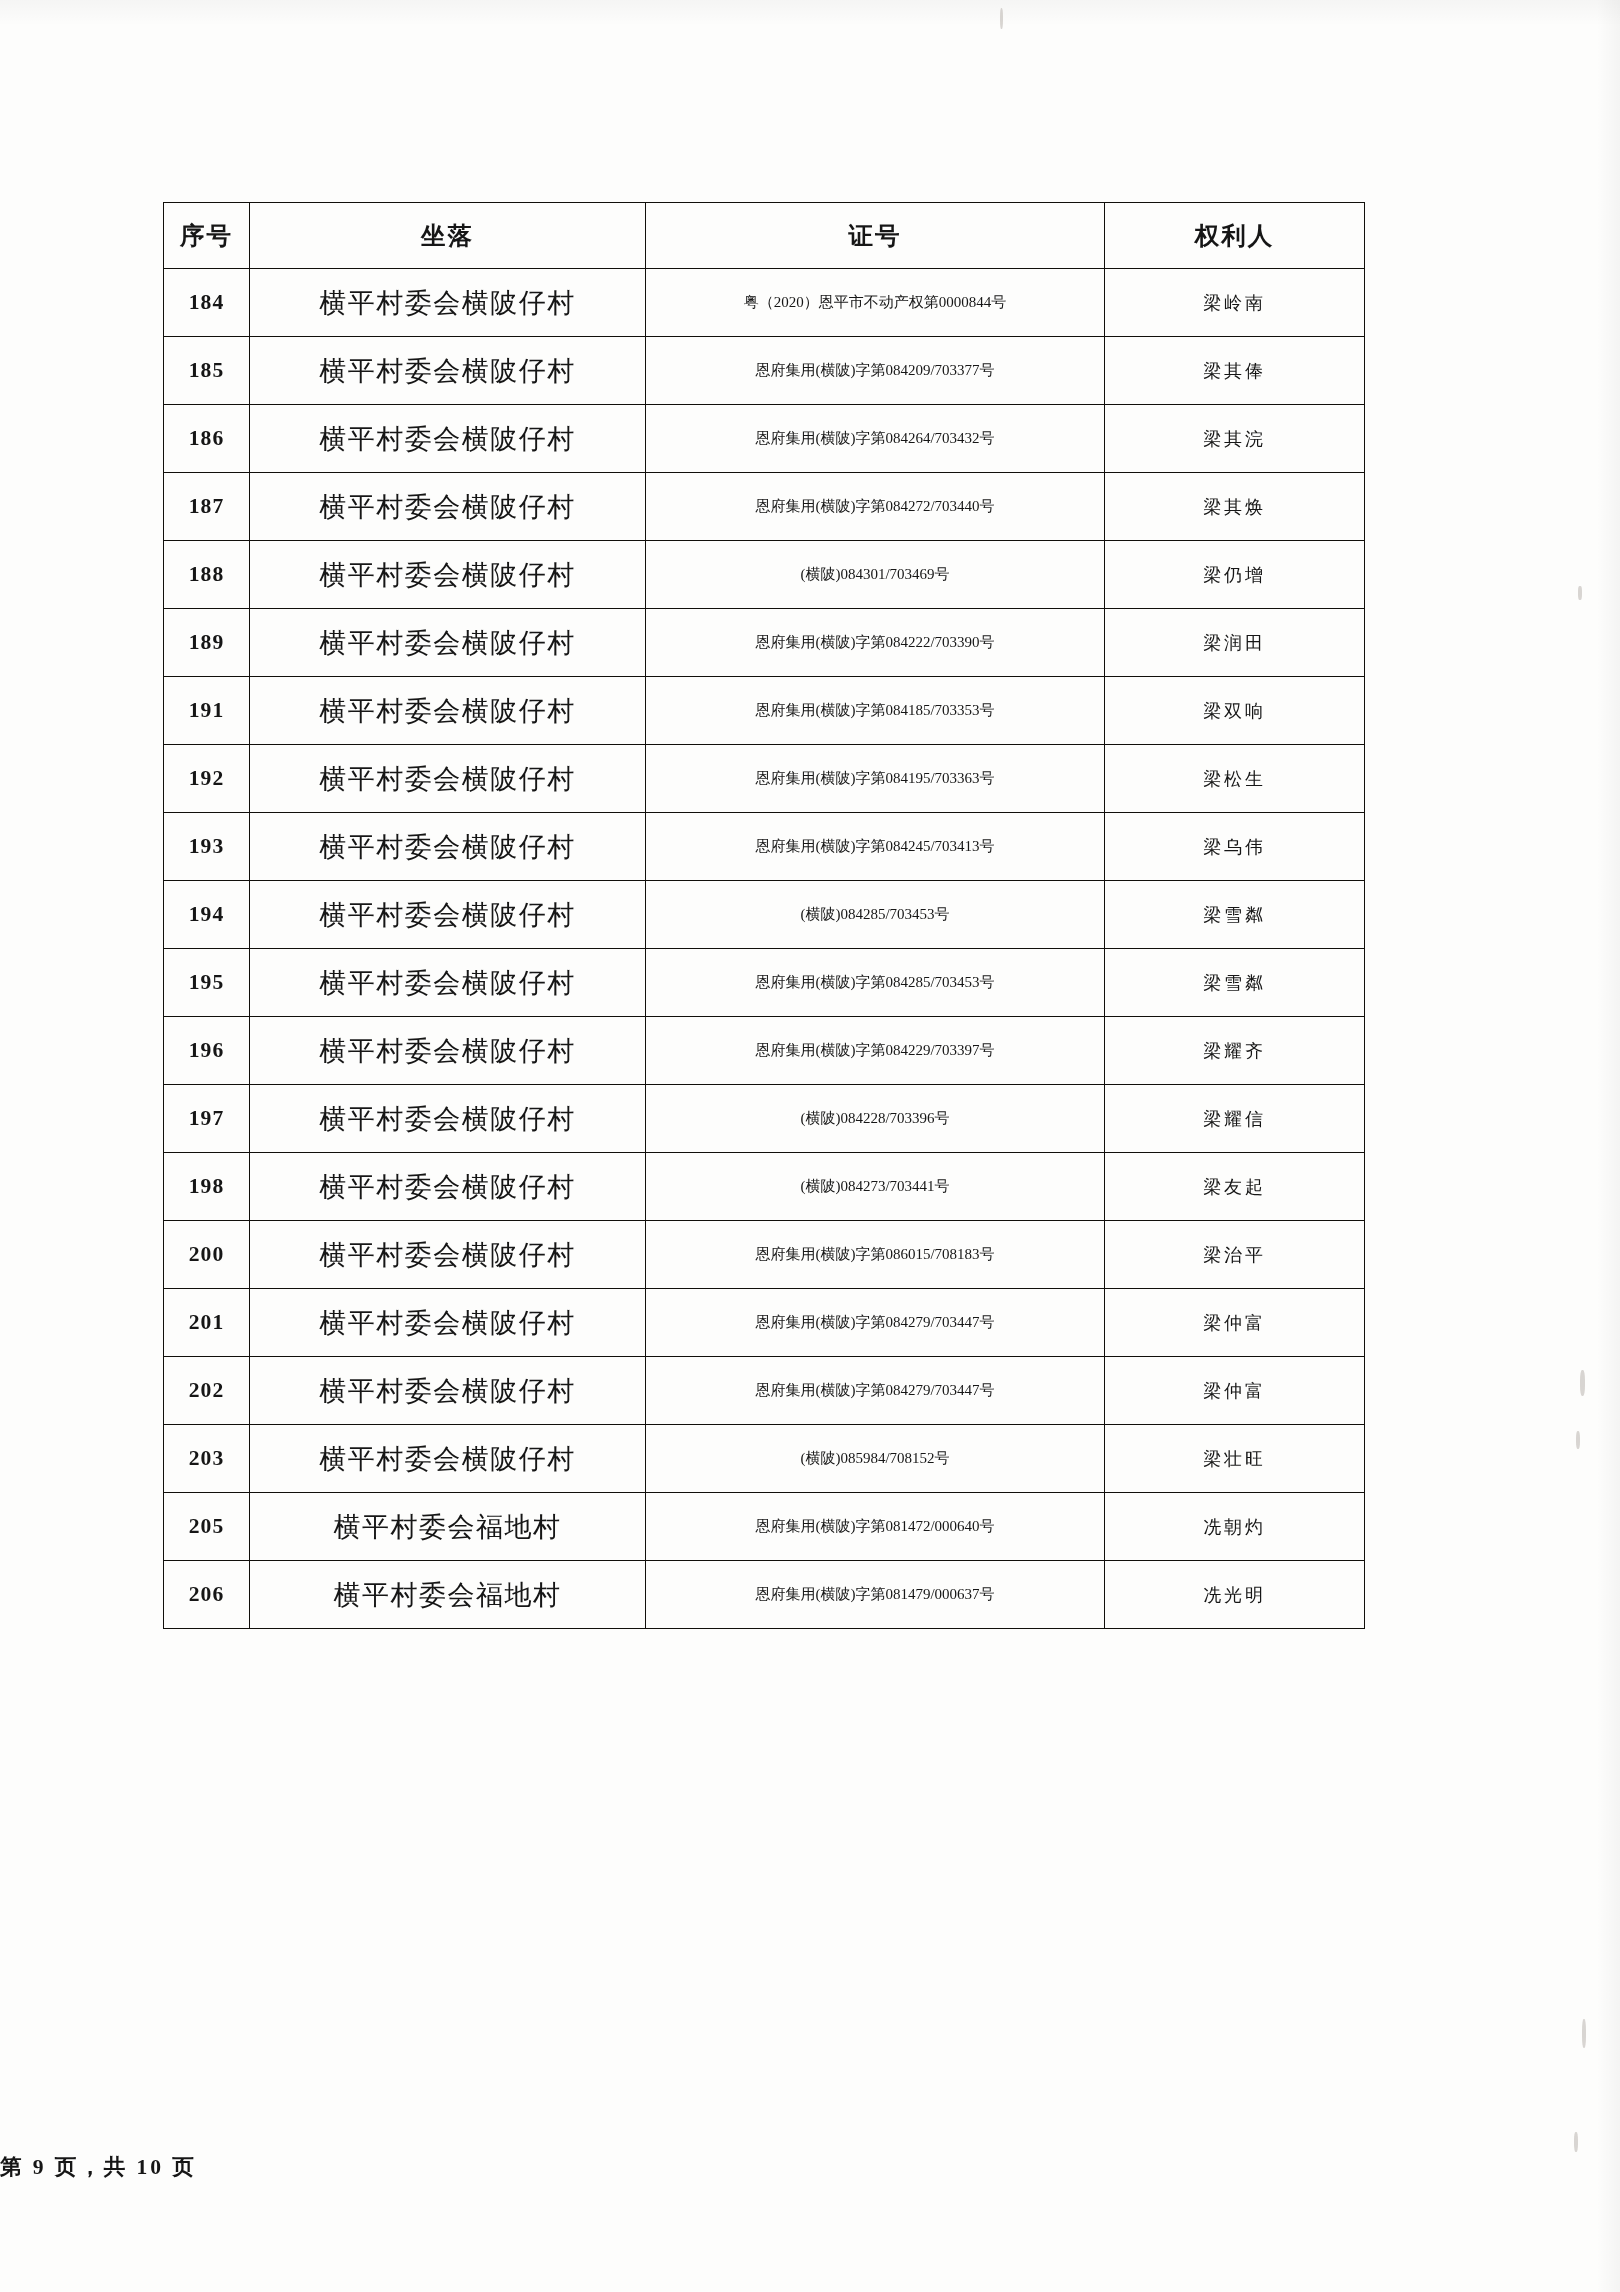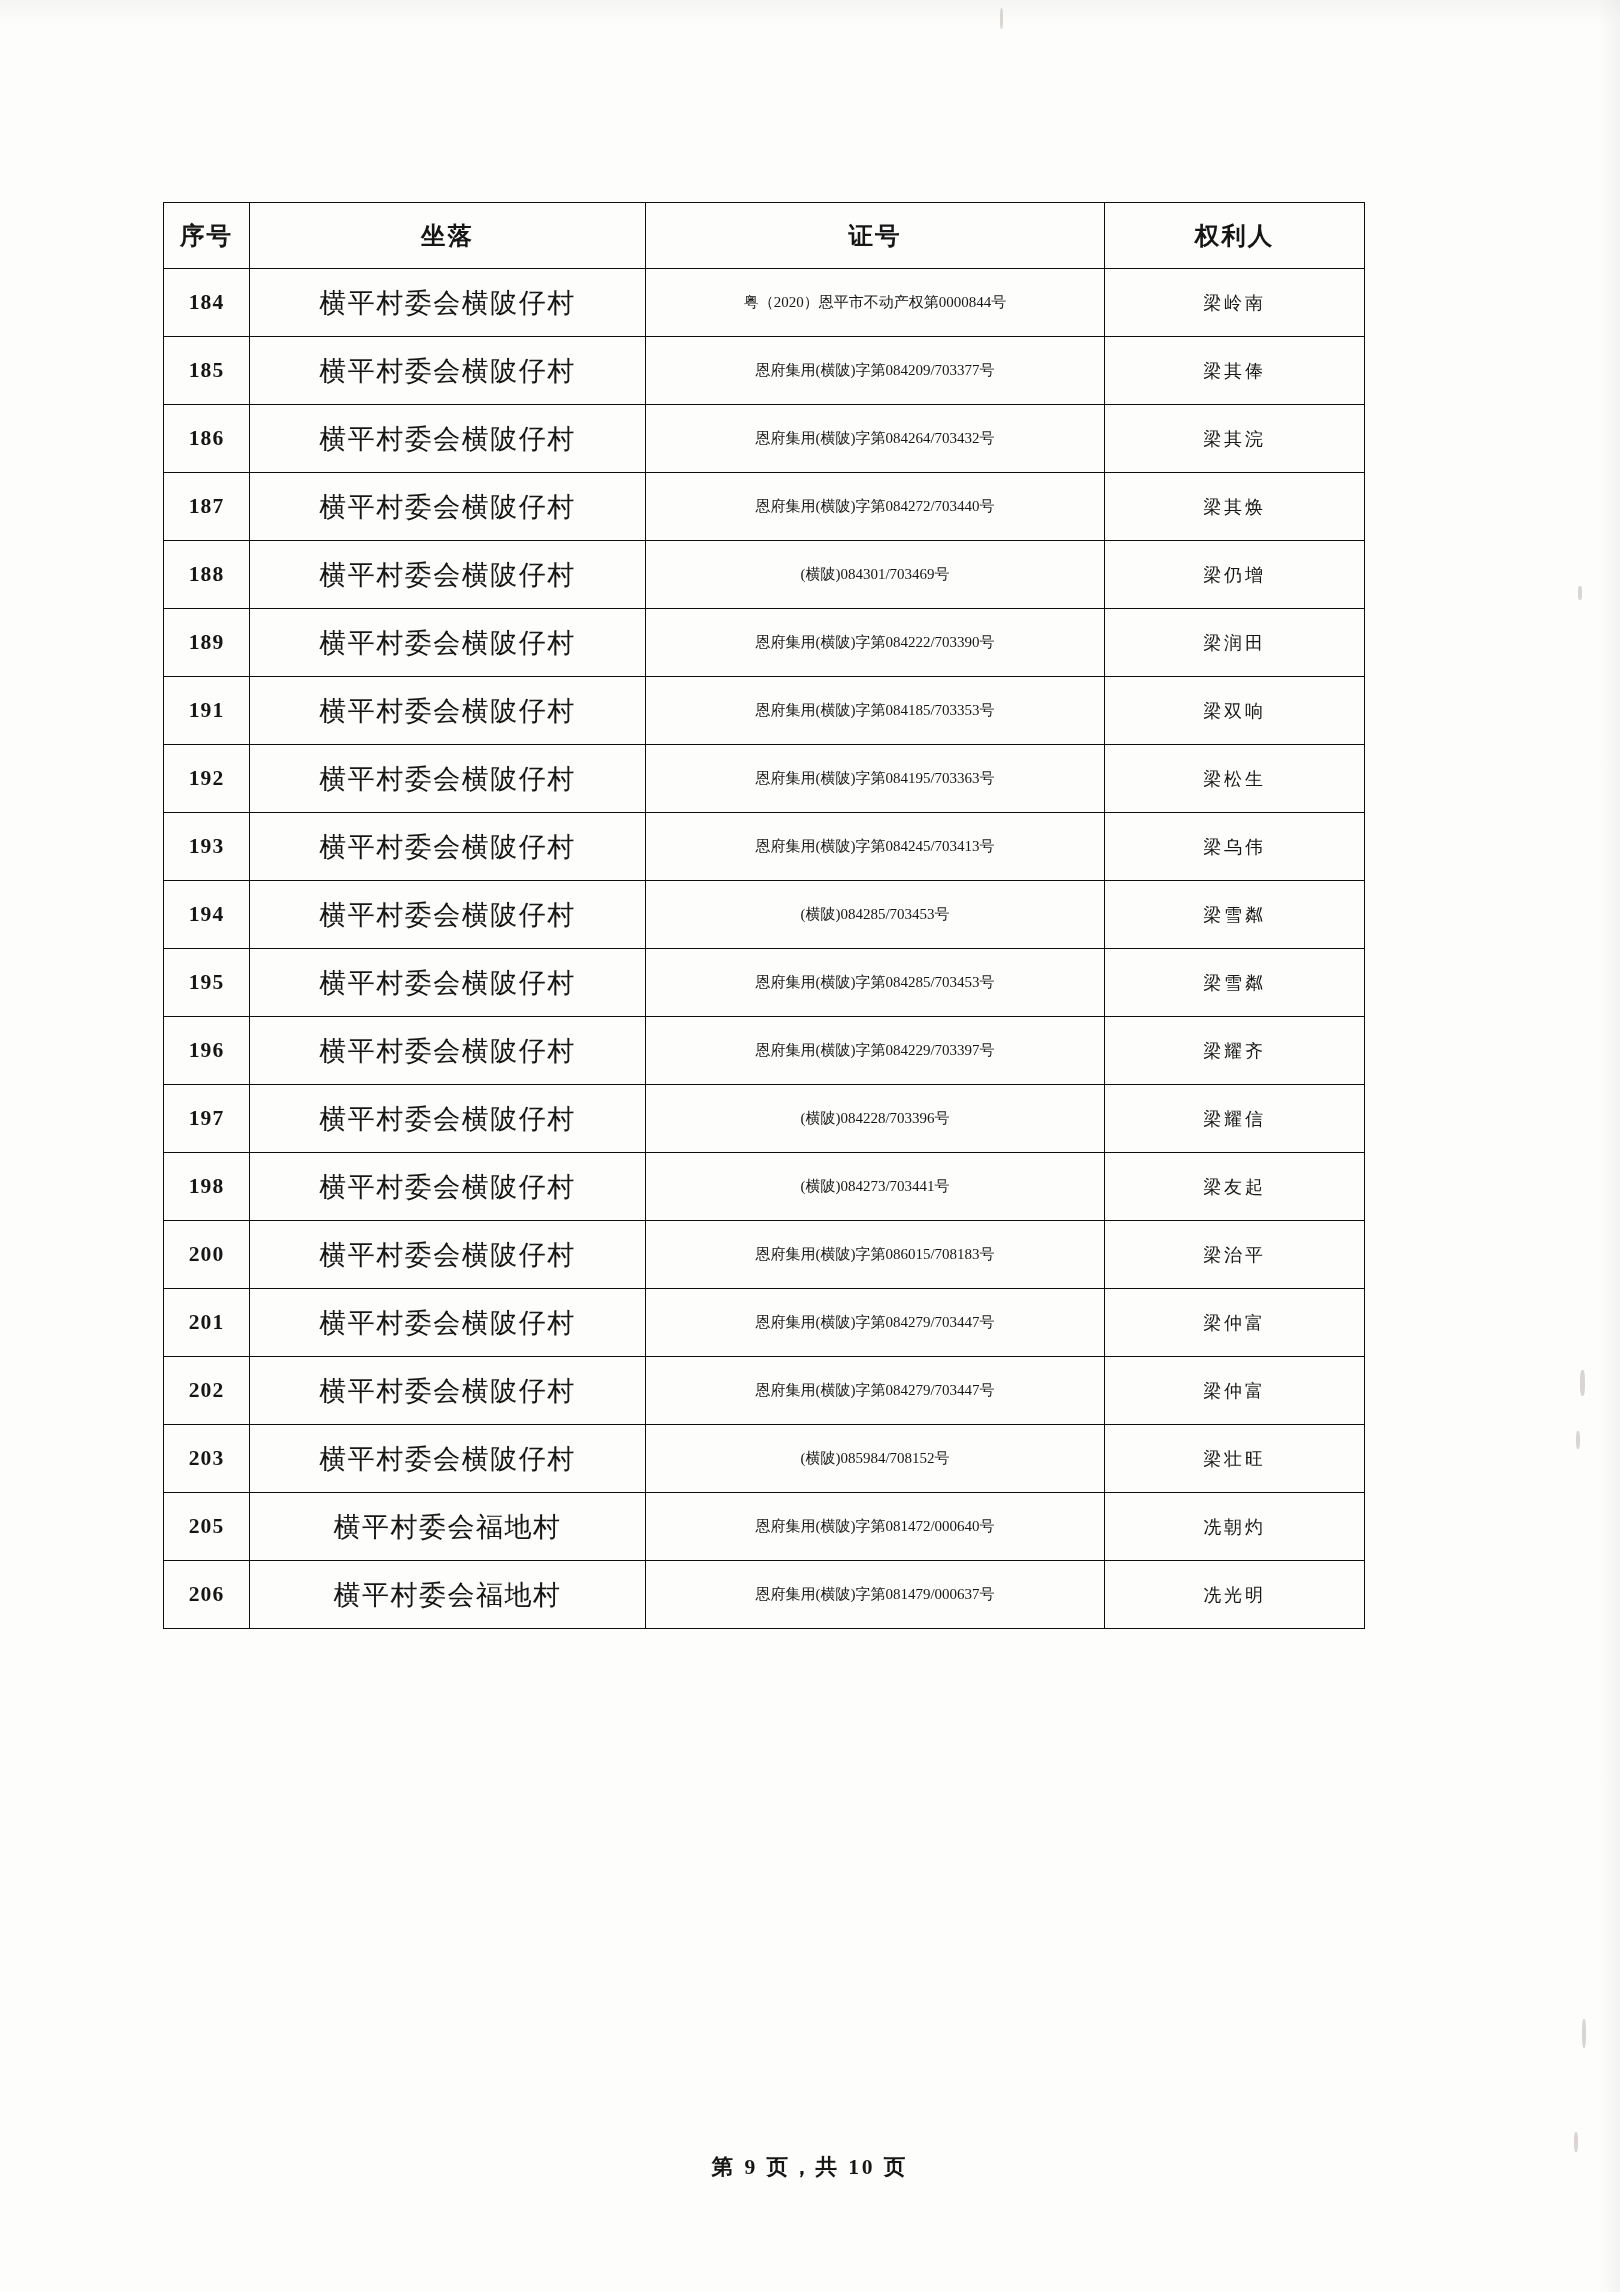--- a/index.html
+++ b/index.html
@@ -104,21 +104,21 @@
   
   #table-wrap, #footer {
     filter: contrast(1.04);
   }
 
   #footer {
     position: absolute;
     left: 0;
     top: 2152px;
     width: 1620px;
-    text-align: center;
+    text-align: left;
     font-size: 21.6px;
     font-weight: bold;
     letter-spacing: 2.9px;
     color: #1a1a1a;
   }
 </style>
 </head>
 <body>
 
 <div id="page">

